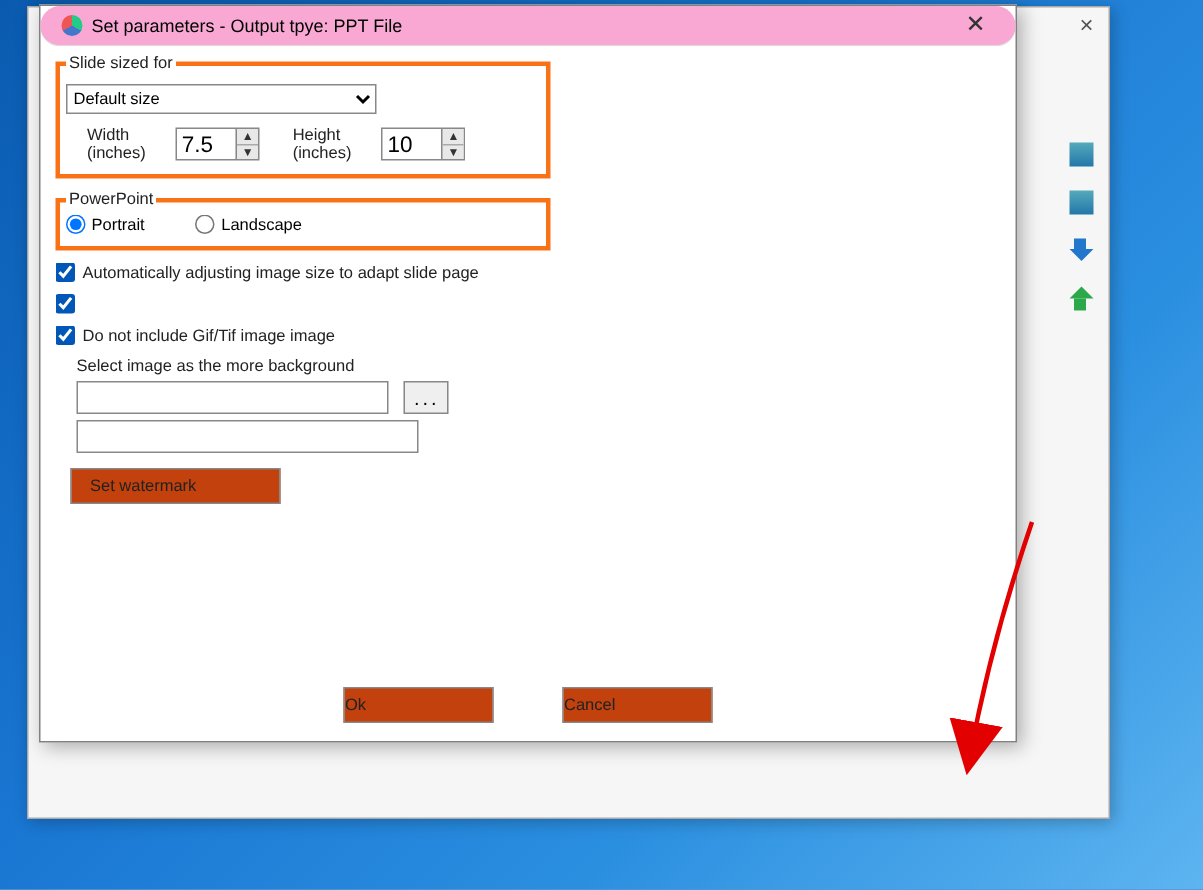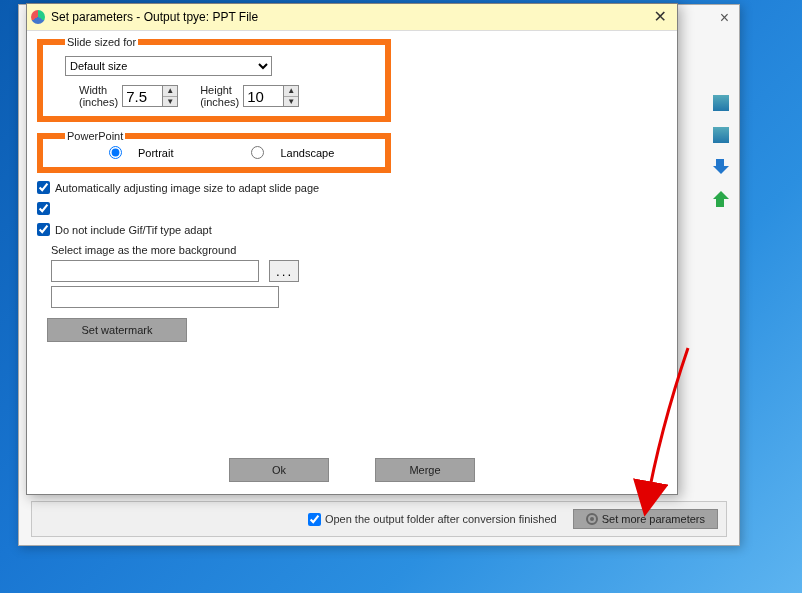--- a/index.html
+++ b/index.html
@@ -4,56 +4,56 @@
 <style>
   html,body{margin:0;padding:0;width:802px;height:593px;overflow:hidden;font-family:Tahoma,Arial,sans-serif;font-size:11px;background:#1976d2;}
   .desktop{position:relative;width:802px;height:593px;background:linear-gradient(135deg,#0a5bb0 0%,#1976d2 40%,#2b8fe0 70%,#5db4f0 100%);}
   
   .bgwin{position:absolute;left:18px;top:4px;width:720px;height:540px;background:#f6f6f6;border:1px solid #a9a9a9;box-shadow:2px 2px 10px rgba(0,0,0,.25);}
   .bgwin .bgx{position:absolute;right:10px;top:4px;font-size:16px;color:#555;user-select:none;}
   
   .bgwin .bottomstrip{position:absolute;left:12px;bottom:8px;right:12px;height:36px;border:1px solid #c7c7c7;background:#f0f0f0;display:flex;align-items:center;justify-content:flex-end;padding:0 8px;box-sizing:border-box;gap:16px;}
   .bgwin .bottomstrip label{display:flex;align-items:center;gap:4px;color:#333;}
   .bgwin .bottomstrip input[type=checkbox]{margin:0;}
-  .btn{border:1px solid #888;background:#a3a3a3;padding:3px 12px;color:#222;min-width:90px;text-align:center;font-family:inherit;font-size:11px;white-space:nowrap;}
+  .btn{border:1px solid #888;background:#c2410c;padding:3px 12px;color:#222;min-width:90px;text-align:left;font-family:inherit;font-size:11px;white-space:nowrap;}
   .btn .gear{display:inline-block;width:12px;height:12px;border:2px solid #666;border-radius:50%;box-sizing:border-box;vertical-align:-2px;margin-right:4px;position:relative;}
   .btn .gear:before{content:'';position:absolute;inset:2px;border-radius:50%;background:#666;}
   
   .sideicons{position:absolute;right:10px;top:90px;display:flex;flex-direction:column;gap:16px;}
   .sideicons span{width:16px;height:16px;display:block;}
   .si-blue{background:linear-gradient(#5ab,#27a);}          
   .si-down{position:relative;}
   .si-down:before{content:'';position:absolute;left:3px;top:0;width:8px;height:8px;background:#27c;}
   .si-down:after{content:'';position:absolute;left:0px;top:7px;border-left:8px solid transparent;border-right:8px solid transparent;border-top:8px solid #27c;}
   .si-up{position:relative;}
   .si-up:before{content:'';position:absolute;left:3px;top:8px;width:8px;height:8px;background:#2aa84a;}
   .si-up:after{content:'';position:absolute;left:0;top:0;border-left:8px solid transparent;border-right:8px solid transparent;border-bottom:8px solid #2aa84a;}
 
   
   .dlg{position:absolute;left:26px;top:3px;width:650px;height:490px;background:#fff;border:1px solid #808080;box-shadow:3px 3px 12px rgba(0,0,0,.3);}
-  .titlebar{height:26px;background:#fef9c3;border-bottom:1px solid #dcdcdc;display:flex;align-items:center;padding:0 4px;gap:6px;}
+  .titlebar{height:26px;background:#f9a8d4;border-bottom:1px solid #dcdcdc;display:flex;align-items:center;padding:0 14px;gap:6px;border-radius:13px;}
   .titlebar .appicon{width:14px;height:14px;border-radius:50%;background:conic-gradient(#2c8 0 120deg,#47c 120deg 240deg,#e55 240deg 360deg);}
   .titlebar .title{color:#000;font-size:12px;}
   .titlebar .x{margin-left:auto;font-size:16px;line-height:1;color:#333;padding:0 6px;font-family:Arial;user-select:none;}
   .body{position:absolute;left:10px;top:32px;right:10px;bottom:46px;}
-  fieldset{border:6px solid #f97316;margin:0 0 8px 0;padding:4px 10px 8px 22px;}
+  fieldset{border:3px solid #f97316;margin:0 0 8px 0;padding:4px 10px 8px 4px;}
   legend{color:#222;padding:0 2px;font-size:11px;}
   .row{display:flex;align-items:center;gap:10px;margin-top:4px;}
-  .iw{display:flex;align-items:center;gap:4px;}
+  .iw{display:flex;align-items:center;gap:20px;}
   .iw .lbl{color:#222;line-height:1.1;}
   .spinwrap{position:relative;width:54px;height:20px;border:1px solid #888;background:#fff;display:flex;align-items:center;}
   .spinwrap input{border:0;width:100%;height:100%;padding:0 14px 0 3px;font-size:15px;background:transparent;}
   .spinwrap .spin{position:absolute;right:0;top:0;bottom:0;width:14px;border-left:1px solid #888;background:#e8e8e8;display:flex;flex-direction:column;}
   .spinwrap .spin i{flex:1;display:flex;align-items:center;justify-content:center;font-style:normal;font-size:8px;color:#333;}
   .spinwrap .spin i+i{border-top:1px solid #aaa;}
   select{width:207px;height:20px;border:1px solid #888;font-size:11px;background:#fff;}
   .chkline{display:flex;align-items:center;gap:5px;margin:8px 0;color:#222;}
   .chkline input{accent-color:#0057b7;margin:0;}
   .radioline{display:flex;align-items:center;gap:34px;}
-  .radio{display:flex;align-items:center;gap:16px;margin-left:44px;}
+  .radio{display:flex;align-items:center;gap:4px;}
   .radio input{margin:0;}
   .sublabel{margin:6px 0 3px 14px;color:#222;}
   .txt{border:1px solid #888;height:20px;padding:0 3px;font-size:11px;background:#fff;}
   .txt.bg{width:200px;}
   .txt.ft{width:220px;}
   .browse{width:30px;height:22px;border:1px solid #888;background:#efefef;letter-spacing:2px;text-align:center;}
   .watermark{width:140px;height:24px;margin:10px 0 0 10px;display:block;}
   .footerbtns{position:absolute;left:0;right:0;bottom:12px;display:flex;justify-content:center;gap:46px;}
   .footerbtns .btn{min-width:100px;padding:5px 0;}
   
@@ -64,29 +64,20 @@
 <body>
 <div class="desktop">
 
   <div class="bgwin">
     <span class="bgx">×</span>
     <div class="sideicons">
       <span class="si-blue"></span>
       <span class="si-blue"></span>
       <span class="si-down"></span>
       <span class="si-up"></span>
-    </div>
-    <div class="bottomstrip">
-      <label>
-        <input type="checkbox" checked="" style="">
-        <span>Open the output folder after conversion finished</span>
-      </label>
-      <button class="btn">
-        <span class="gear"></span><span>Set more parameters</span>
-      </button>
     </div>
   </div>
 
   <div class="dlg">
     <div class="titlebar">
       <span class="appicon"></span>
       <span class="title">Set parameters - Output tpye: PPT File</span>
       <span class="x">✕</span>
     </div>
 
@@ -141,40 +132,40 @@
 
       <label class="chkline">
         <input type="checkbox" checked="" style="">
         <span>Automatically adjusting image size to adapt slide page</span>
       </label>
       <label class="chkline">
         <input type="checkbox" checked="" style="">
       </label>
       <label class="chkline">
         <input type="checkbox" checked="" style="">
-        <span>Do not include Gif/Tif type adapt</span>
+        <span>Do not include Gif/Tif image image</span>
       </label>
 
       <div class="sublabel">Select image as the more background</div>
       <div class="row" style="margin-left:14px;">
         <input class="txt bg" type="text" value="" style="">
         <button class="browse">...</button>
       </div>
 
       <div class="row" style="margin-left:14px;">
         <input class="txt ft" type="text" value="" style="">
       </div>
 
       <button class="btn watermark">Set watermark</button>
 
     </div>
 
     <div class="footerbtns">
       <button class="btn">Ok</button>
-      <button class="btn">Merge</button>
+      <button class="btn">Cancel</button>
     </div>
   </div>
 
   <div class="arrow" style="left:590px;top:340px;">
     <svg width="120" height="190">
       <defs>
         <marker id="ah" markerWidth="12" markerHeight="12" refX="9" refY="6" orient="auto">
           <path d="M0,0 L12,6 L0,12 Z" fill="#e20000"></path>
         </marker>
       </defs>

